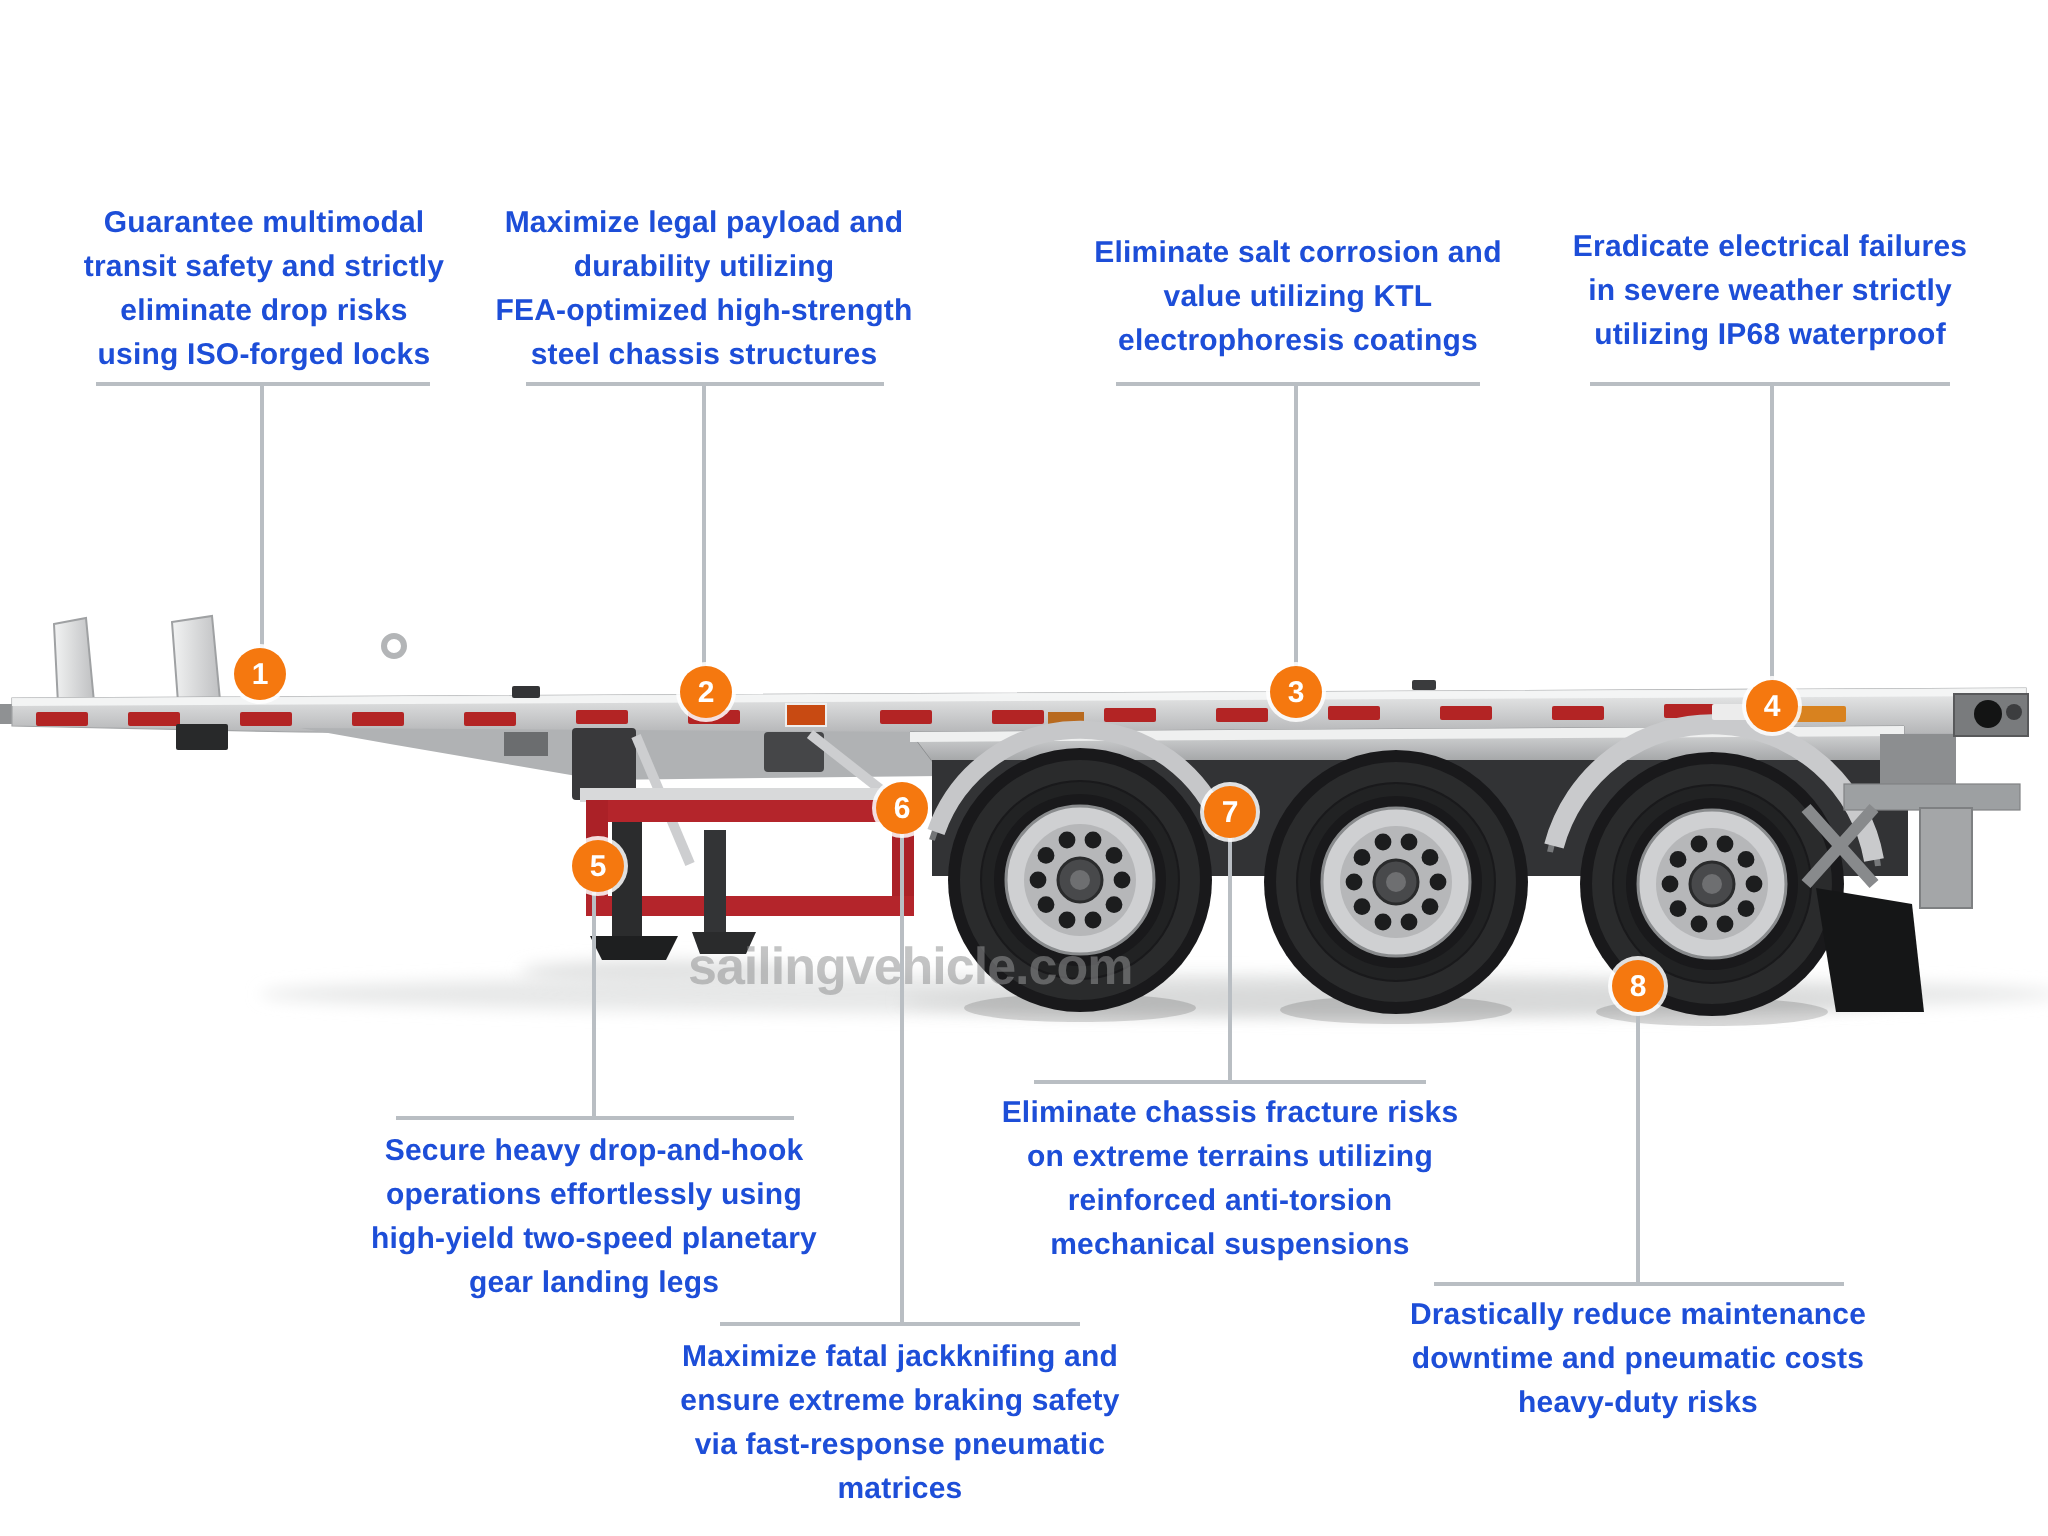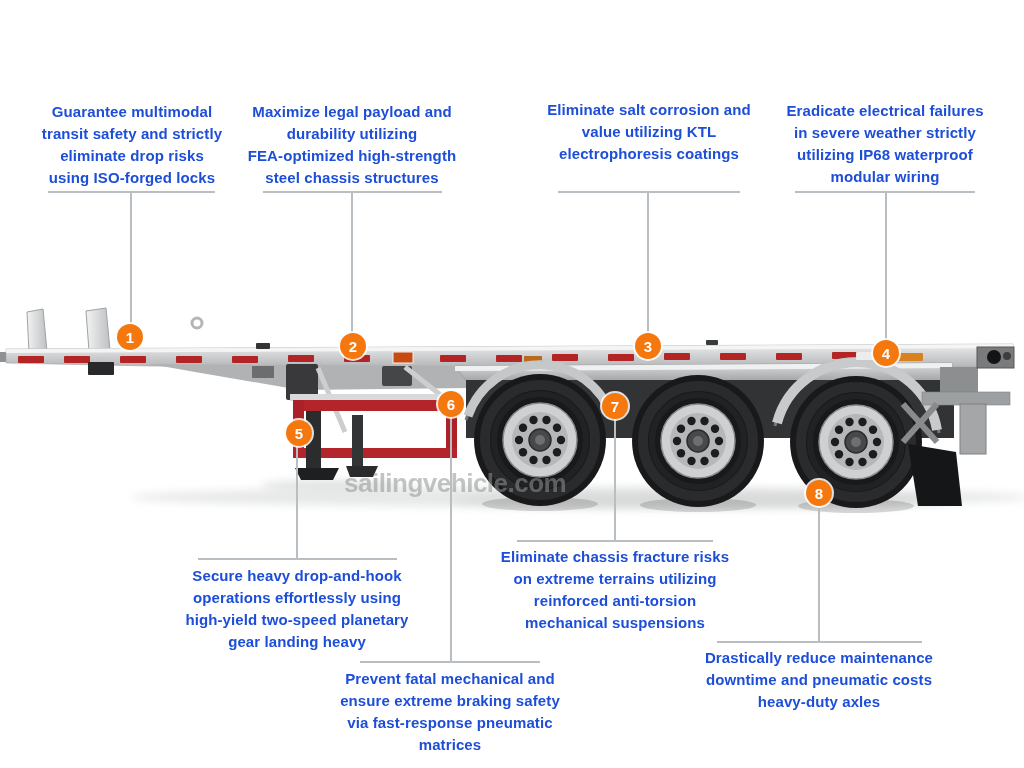--- a/index.html
+++ b/index.html
@@ -14,24 +14,24 @@
           background:#f5780f;color:#ffffff;font-weight:700;font-size:15px;
           display:flex;align-items:center;justify-content:center;
           box-shadow:0 0 0 2px rgba(255,255,255,.85);}
   
   .t1{left:26px;top:101px;width:212px}.r1{left:48px;top:191px;width:167px}
   .l1{left:130px;top:193px;height:138px}.m1{left:117px;top:324px}
   
   .t2{left:246px;top:101px;width:212px}.r2{left:263px;top:191px;width:179px}
   .l2{left:351px;top:193px;height:141px}.m2{left:340px;top:333px}
   
-  .t3{left:543px;top:99px;width:212px}.r3{left:558px;top:191px;width:182px}
+  .t3{left:543px;top:116px;width:212px}.r3{left:558px;top:191px;width:182px}
   .l3{left:647px;top:193px;height:141px}.m3{left:635px;top:333px}
   
-  .t4{left:779px;top:100px;width:212px}.r4{left:795px;top:191px;width:180px}
+  .t4{left:779px;top:113px;width:212px}.r4{left:795px;top:191px;width:180px}
   .l4{left:885px;top:193px;height:148px}.m4{left:873px;top:340px}
   
   .t5{left:177px;top:565px;width:240px}.r5{left:198px;top:558px;width:199px}
   .l5{left:296px;top:446px;height:112px}.m5{left:286px;top:420px}
   
   .t6{left:330px;top:668px;width:240px}.r6{left:360px;top:661px;width:180px}
   .l6{left:450px;top:417px;height:244px}.m6{left:438px;top:391px}
   
   .t7{left:495px;top:546px;width:240px}.r7{left:517px;top:540px;width:196px}
   .l7{left:614px;top:419px;height:121px}.m7{left:602px;top:393px}
@@ -211,38 +211,37 @@
     <div>electrophoresis coatings</div>
   </div>
   <div class="marker m3">3</div>
 
   <div class="leader l4"></div>
   <div class="rule r4"></div>
   <div class="callout-text t4">
     <div>Eradicate electrical failures</div>
     <div>in severe weather strictly</div>
     <div>utilizing IP68 waterproof</div>
-    <div>modular wiring</div>
   </div>
   <div class="marker m4">4</div>
 
   <div class="leader l5"></div>
   <div class="rule r5"></div>
   <div class="callout-text t5">
     <div>Secure heavy drop-and-hook</div>
     <div>operations effortlessly using</div>
     <div>high-yield two-speed planetary</div>
-    <div>gear landing heavy</div>
+    <div>gear landing legs</div>
   </div>
   <div class="marker m5">5</div>
 
   <div class="leader l6"></div>
   <div class="rule r6"></div>
   <div class="callout-text t6">
-    <div>Prevent fatal mechanical and</div>
+    <div>Maximize fatal jackknifing and</div>
     <div>ensure extreme braking safety</div>
     <div>via fast-response pneumatic</div>
     <div>matrices</div>
   </div>
   <div class="marker m6">6</div>
 
   <div class="leader l7"></div>
   <div class="rule r7"></div>
   <div class="callout-text t7">
     <div>Eliminate chassis fracture risks</div>
@@ -250,17 +249,17 @@
     <div>reinforced anti-torsion</div>
     <div>mechanical suspensions</div>
   </div>
   <div class="marker m7">7</div>
 
   <div class="leader l8"></div>
   <div class="rule r8"></div>
   <div class="callout-text t8">
     <div>Drastically reduce maintenance</div>
     <div>downtime and pneumatic costs</div>
-    <div>heavy-duty axles</div>
+    <div>heavy-duty risks</div>
   </div>
   <div class="marker m8">8</div>
 
 </div>
 
 </body></html>

